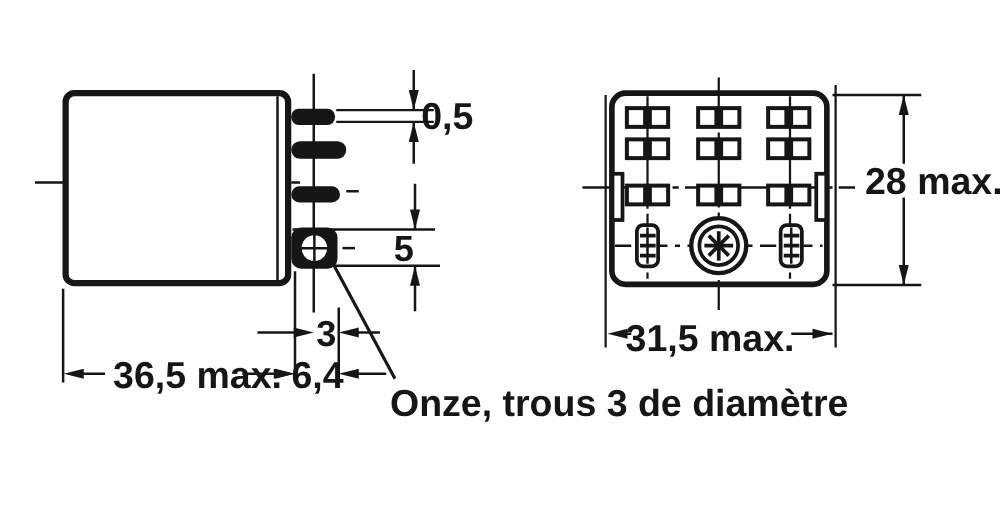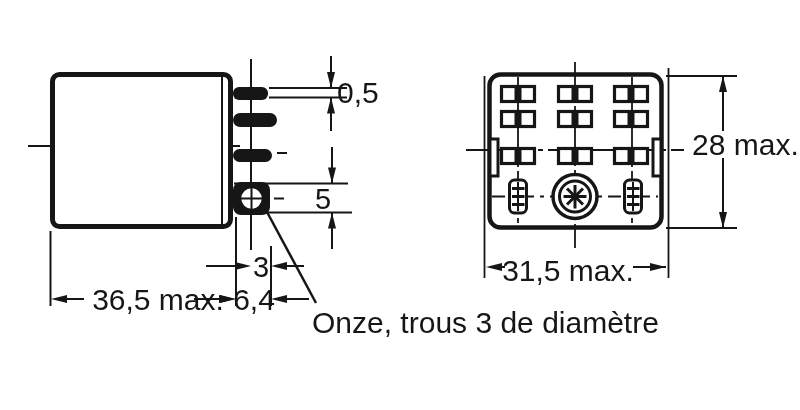--- a/index.html
+++ b/index.html
@@ -1,16 +1,16 @@
 <!DOCTYPE html>
 <html><head>
 <meta charset="utf-8">
 <style>
   html,body{margin:0;padding:0;background:#ffffff;}
-  .stage{position:relative;width:800px;height:410px;background:#ffffff;overflow:hidden;}
+  .stage{position:relative;width:800px;height:410px;background:#ffffff;overflow:hidden;font-weight:bold;}
   svg{display:block;}
   .ink{stroke:#161616;fill:none;}
   .fillink{fill:#161616;stroke:none;}
   text{font-family:"Liberation Sans", sans-serif;fill:#161616;font-size:30px;}
   text.small{font-size:29px;}
 </style>
 </head>
 <body>
 
 <div class="stage">

